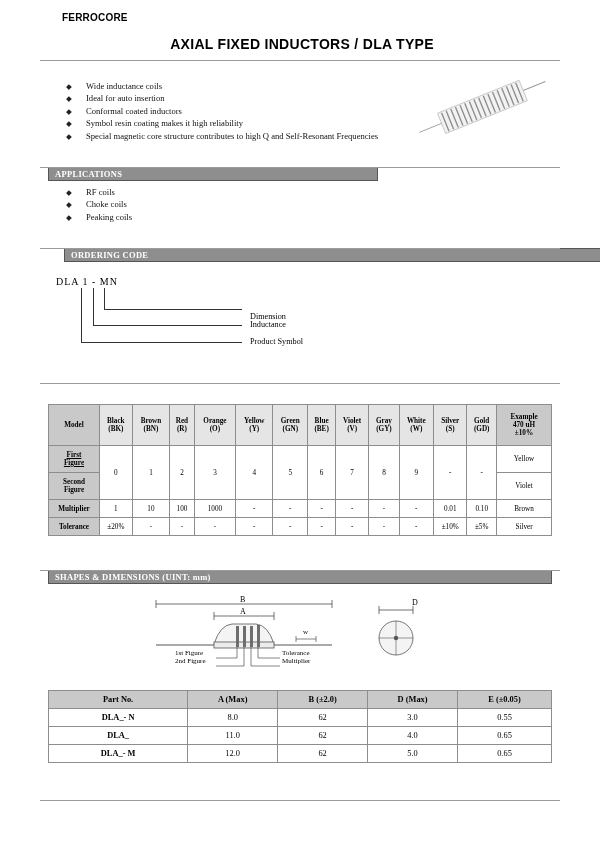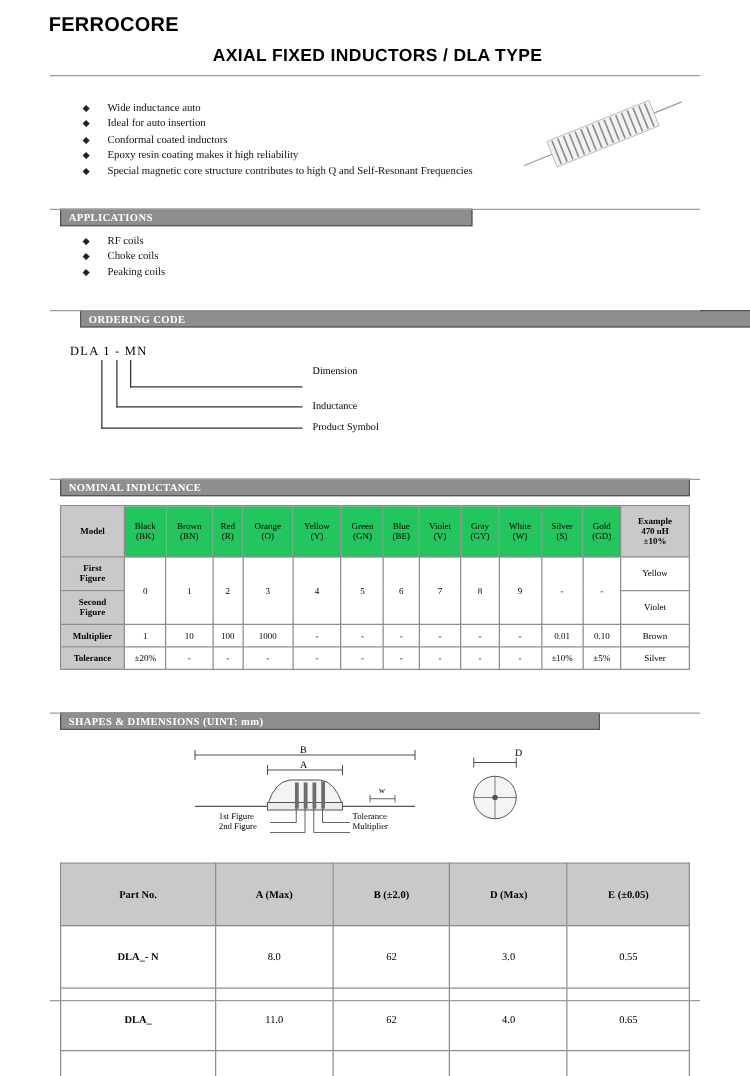--- a/index.html
+++ b/index.html
@@ -17,25 +17,25 @@
   }
   .page {
     position: relative;
     width: 600px;
     height: 861px;
     box-sizing: border-box;
     padding: 0 40px;
   }
   .brand {
     position: absolute;
-    left: 39px;
+    left: 62px;
     top: 12px;
     font-family: "Liberation Sans", sans-serif;
     font-weight: bold;
-    font-size: 16px;
+    font-size: 10px;
     letter-spacing: 0.2px;
   }
   .doc-title {
     position: absolute;
     left: 4px; right: 0;
     top: 36px;
     text-align: center;
     font-family: "Liberation Sans", sans-serif;
     font-weight: bold;
     font-size: 14px;
@@ -117,22 +117,22 @@
     width: 504px;
     font-size: 7.2px;
   }
   .nom-table td, .nom-table th {
     border: 1px solid #8d8d8d;
     text-align: center;
     vertical-align: middle;
     padding: 1px 1px;
   }
   .nom-table .hdr {
-    background: #22c55e;
-    font-weight: normal;
+    background: #e5e5e5;
+    font-weight: bold;
     height: 38px;
   }
   .nom-table .rowhdr {
     background: #c9c9c9;
     font-weight: bold;
     width: 48px;
   }
   .nom-table .cell {
     background: #ffffff;
     height: 15px;
@@ -149,21 +149,21 @@
   .dim-table {
     left: 48px;
     top: 690px;
     width: 504px;
     font-size: 8.4px;
   }
   .dim-table td {
     border: 1px solid #8d8d8d;
     text-align: center;
     height: 17px;
-    padding: 16px;
+    padding: 0;
   }
   .dim-table .hdr {
     background: #c9c9c9;
     font-weight: bold;
   }
   .dim-table .pn {
     font-weight: bold;
   }
   
   .shape-area {
@@ -191,24 +191,24 @@
 <body>
 
 <div class="page">
 
   <div class="brand">FERROCORE</div>
   <div class="doc-title">AXIAL FIXED INDUCTORS / DLA TYPE</div>
 
   <div class="hr-line" style="top:60px;"></div>
 
   <ul class="bullet-list" style="left:48px; top:80px; width:340px;">
-    <li><span class="dia">◆</span><span>Wide inductance auto</span></li>
+    <li><span class="dia">◆</span><span>Wide inductance coils</span></li>
     <li><span class="dia">◆</span><span>Ideal for auto insertion</span></li>
     <li><span class="dia">◆</span><span>Conformal coated inductors</span></li>
-    <li><span class="dia">◆</span><span>Epoxy resin coating makes it high reliability</span></li>
+    <li><span class="dia">◆</span><span>Symbol resin coating makes it high reliability</span></li>
     <li><span class="dia">◆</span><span>Special magnetic core structure contributes to high Q and Self-Resonant Frequencies</span></li>
   </ul>
 
   <svg class="dev-photo" viewBox="0 0 148 80">
     <g transform="rotate(-22 74 40)">
       <rect x="30" y="30" width="88" height="22" fill="#f2f2f2" stroke="#b9b9b9" stroke-width="0.7"></rect>
       <line x1="6" y1="41" x2="30" y2="41" stroke="#9a9a9a" stroke-width="1"></line>
       <line x1="118" y1="41" x2="142" y2="41" stroke="#9a9a9a" stroke-width="1"></line>
       <g stroke="#8b8b8b" stroke-width="1.3">
         <line x1="34" y1="31" x2="34" y2="51"></line>
@@ -246,25 +246,24 @@
 
   <div class="oc-code" style="left:56px; top:276px;">DLA 1 - MN</div>
 
   <div class="lead" style="left:104px; top:288px; width:1px; height:22px;"></div>
   <div class="lead" style="left:104px; top:309px; width:138px; height:1px;"></div>
   <div class="lead" style="left:93px; top:288px; width:1px; height:38px;"></div>
   <div class="lead" style="left:93px; top:325px; width:149px; height:1px;"></div>
   <div class="lead" style="left:81px; top:288px; width:1px; height:55px;"></div>
   <div class="lead" style="left:81px; top:342px; width:161px; height:1px;"></div>
 
-  <div class="oc-label" style="left:250px; top:292px;">Dimension</div>
+  <div class="oc-label" style="left:250px; top:312px;">Dimension</div>
   <div class="oc-label" style="left:250px; top:320px;">Inductance</div>
   <div class="oc-label" style="left:250px; top:337px;">Product Symbol</div>
 
-  <div class="section-bar" style="left:48px; top:383px; width:504px;">NOMINAL INDUCTANCE</div>
   <div class="hr-line" style="top:383px;"></div>
 
   <table class="nom-table">
     <tbody>
         <tr>
       <td class="hdr rowhdr" rowspan="1">Model</td>
       <td class="hdr">
         <div>Black</div>
         <div>(BK)</div>
       </td>
@@ -312,21 +311,21 @@
         <div>Gold</div>
         <div>(GD)</div>
       </td>
       <td class="hdr exhdr">
         <div>Example</div>
         <div>470 uH</div>
         <div>±10%</div>
       </td>
     </tr>
     <tr>
-      <td class="rowhdr" style="height:24px;">First<br>Figure</td>
+      <td class="rowhdr" style="height:24px;text-decoration:underline;">First<br>Figure</td>
       <td class="cell" rowspan="2">0</td>
       <td class="cell" rowspan="2">1</td>
       <td class="cell" rowspan="2">2</td>
       <td class="cell" rowspan="2">3</td>
       <td class="cell" rowspan="2">4</td>
       <td class="cell" rowspan="2">5</td>
       <td class="cell" rowspan="2">6</td>
       <td class="cell" rowspan="2">7</td>
       <td class="cell" rowspan="2">8</td>
       <td class="cell" rowspan="2">9</td>
@@ -366,21 +365,21 @@
       <td class="cell">-</td>
       <td class="cell">-</td>
       <td class="cell">-</td>
       <td class="cell">±10%</td>
       <td class="cell">±5%</td>
       <td class="excell">Silver</td>
     </tr>
   </tbody>
     </table>
 
-  <div class="section-bar" style="left:48px; top:570px; width:432px;">SHAPES &amp; DIMENSIONS (UINT: mm)</div>
+  <div class="section-bar" style="left:48px; top:570px; width:504px;">SHAPES &amp; DIMENSIONS (UINT: mm)</div>
   <div class="hr-line" style="top:570px;"></div>
 
   <svg class="shape-area" viewBox="0 0 340 90">
 
     <line x1="36" y1="12" x2="212" y2="12" stroke="#333" stroke-width="0.7"></line>
     <line x1="36" y1="8" x2="36" y2="16" stroke="#333" stroke-width="0.7"></line>
     <line x1="212" y1="8" x2="212" y2="16" stroke="#333" stroke-width="0.7"></line>
 
     <line x1="94" y1="24" x2="154" y2="24" stroke="#333" stroke-width="0.7"></line>
     <line x1="94" y1="20" x2="94" y2="28" stroke="#333" stroke-width="0.7"></line>

